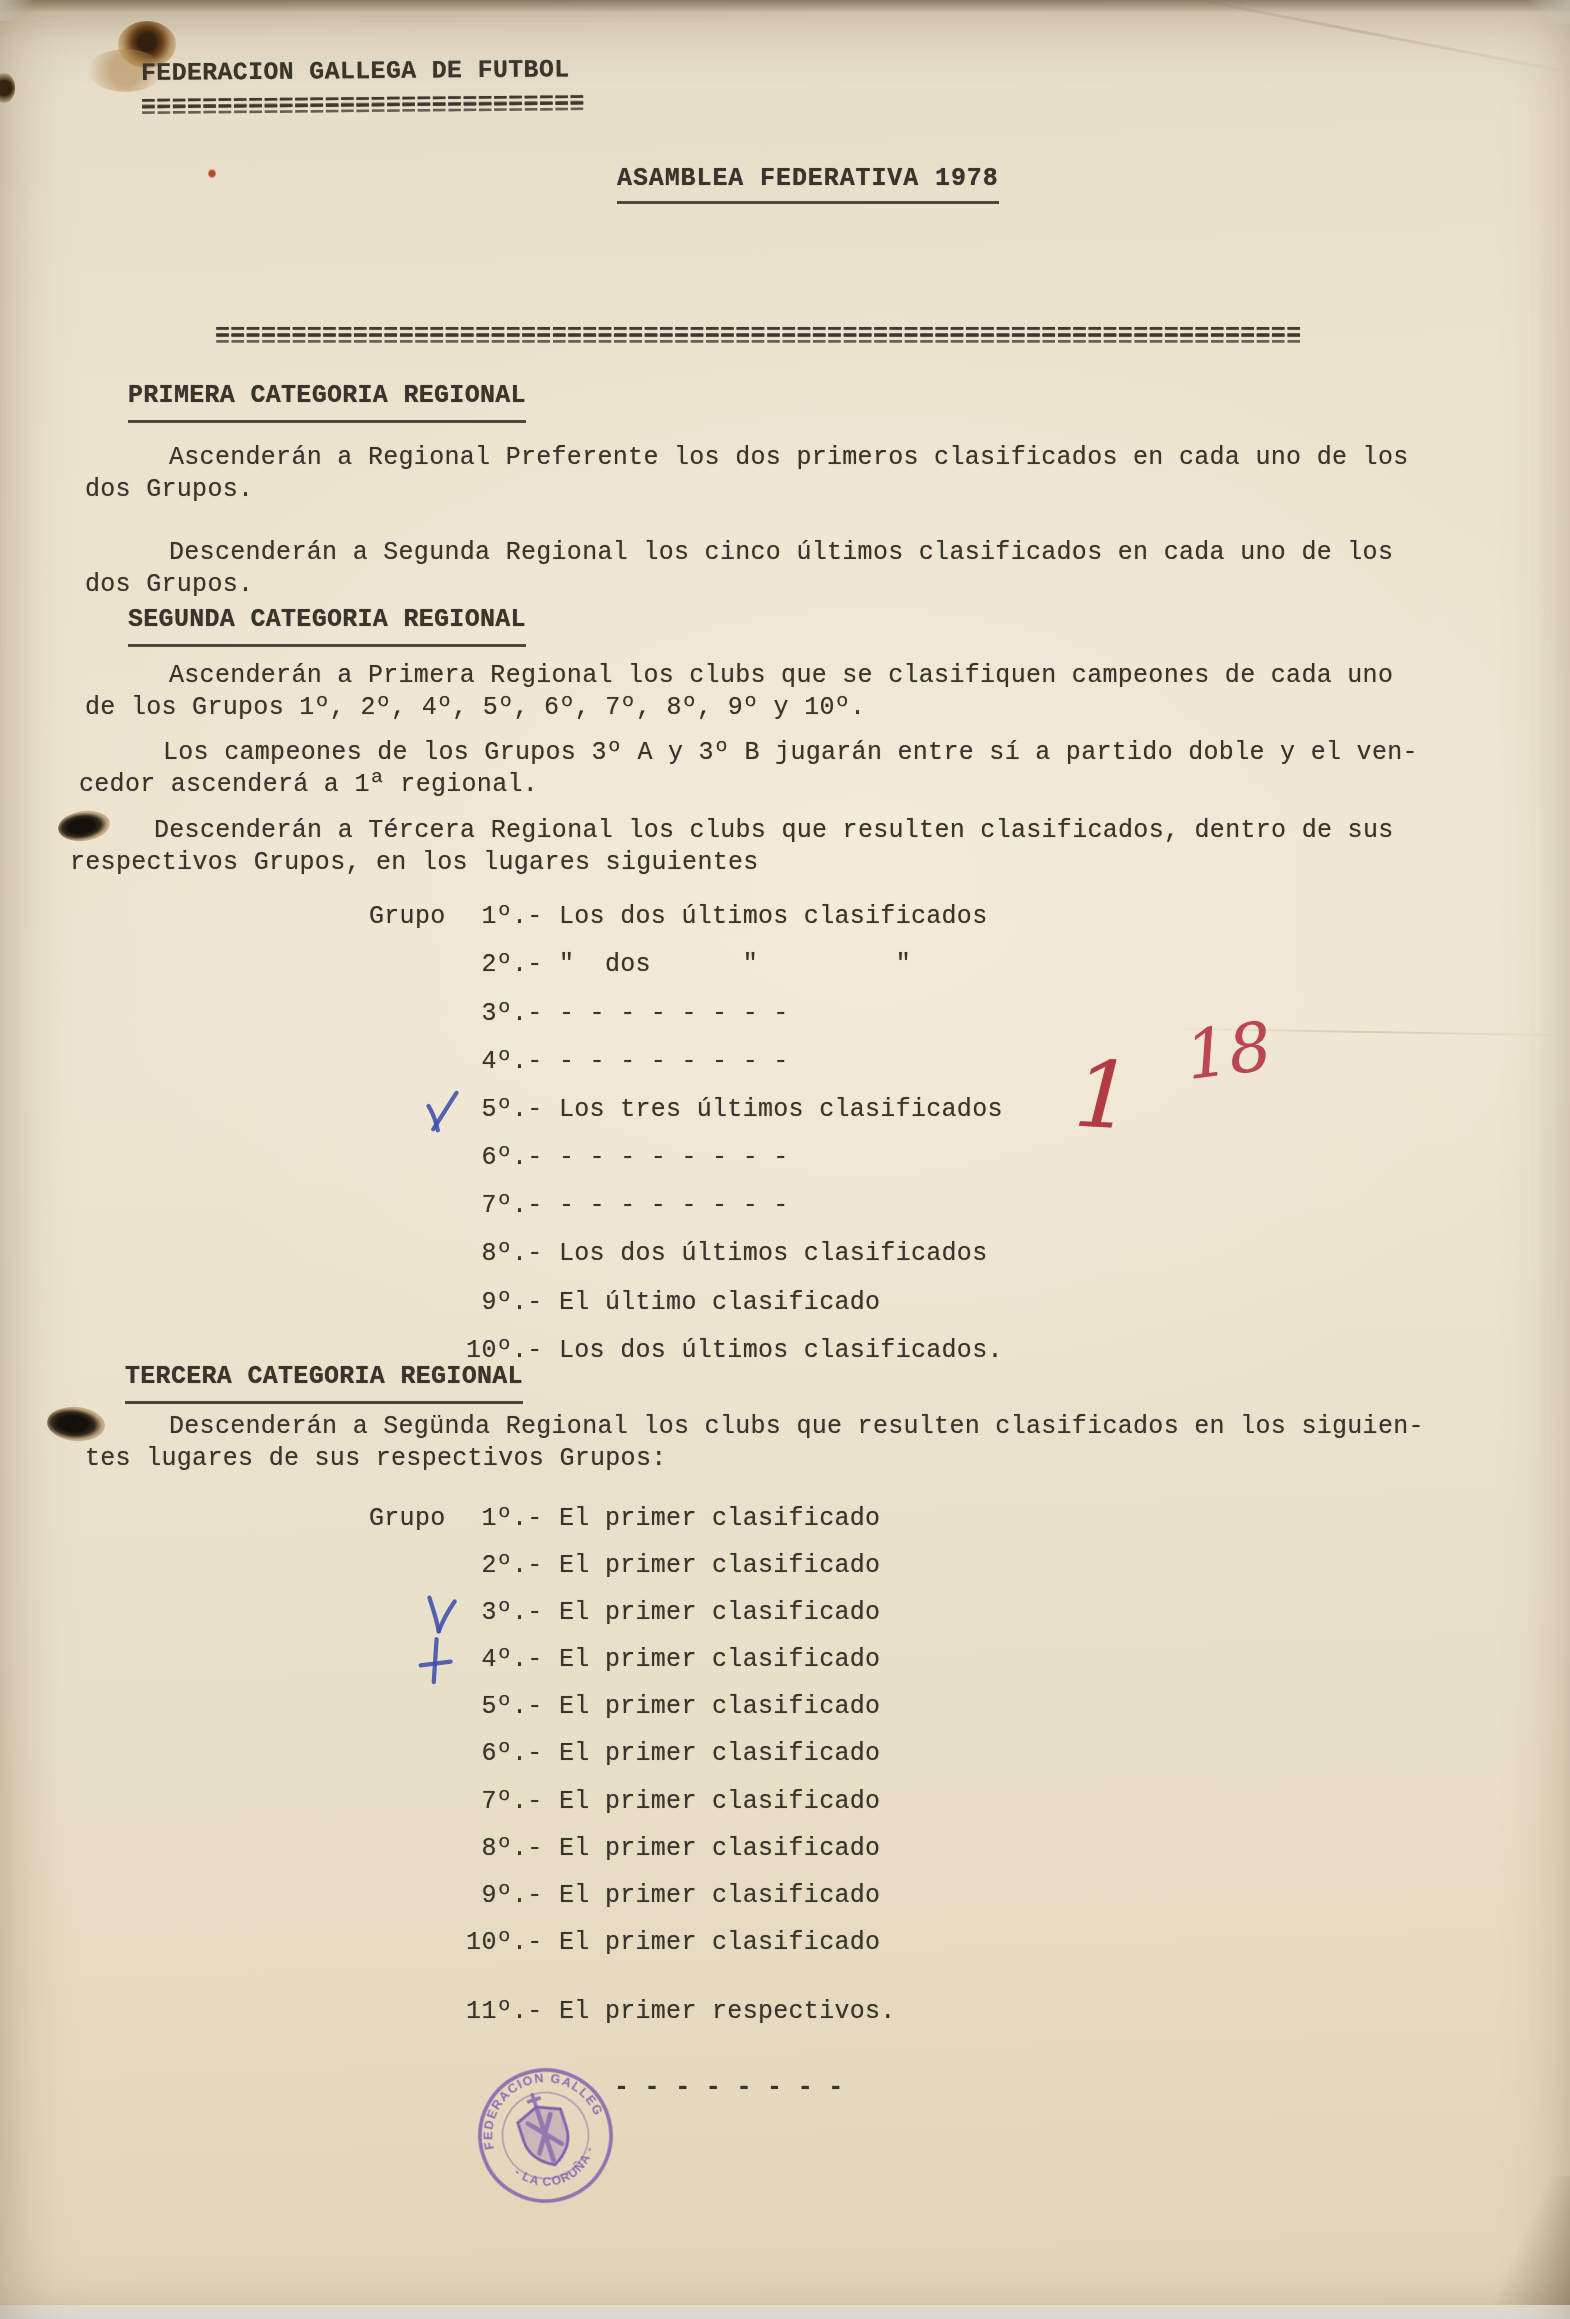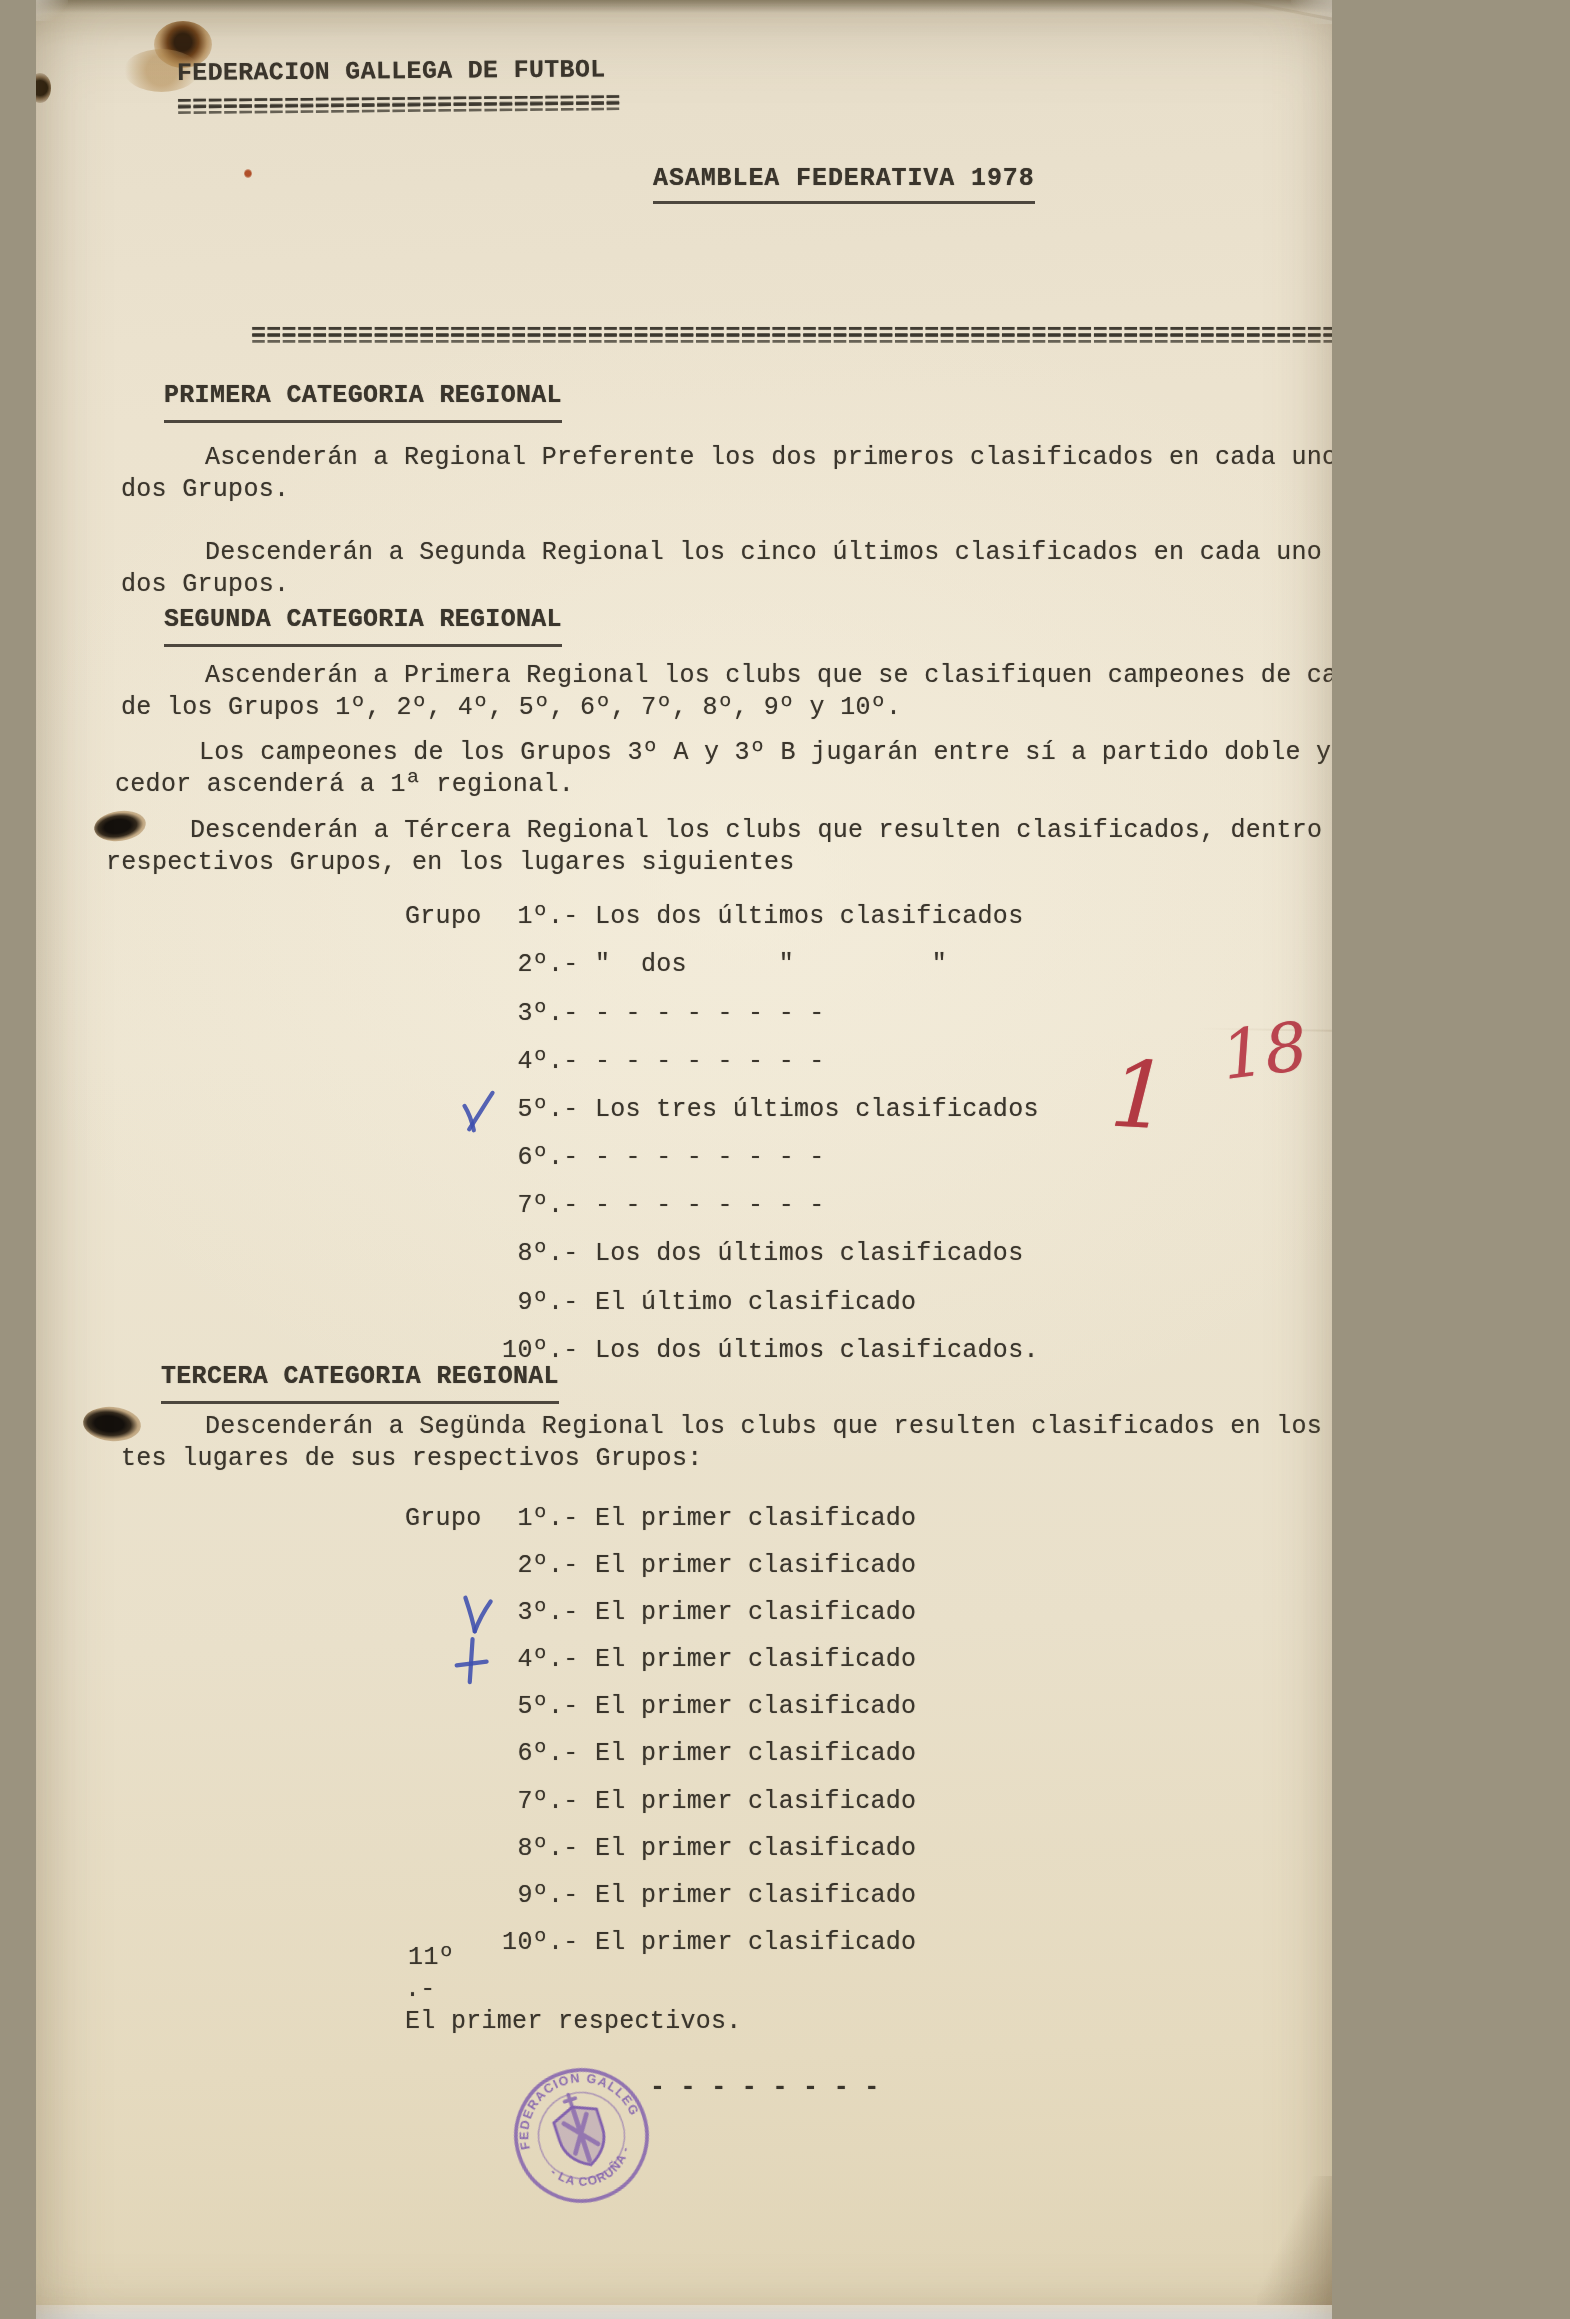--- a/index.html
+++ b/index.html
@@ -1,23 +1,22 @@
 <!DOCTYPE html>
 <html style="font-size:15px"><head>
 <meta charset="utf-8">
 <style>
   html,body{margin:0;padding:0;background:#9b937f;}
   .page{
-    position:relative;width:1296px;height:2320px;overflow:hidden;
+    position:relative;width:1570px;height:2320px;overflow:hidden;
     background:
       radial-gradient(ellipse 1124px 843px at 55% 38%, rgba(248,242,226,.55), rgba(248,242,226,0) 70%),
       linear-gradient(178deg,#d9cfb6 0%,#e7deca 2%,#ece3cf 18%,#ede5d1 45%,#e9e0ca 70%,#e5dabf 88%,#e0d4b6 100%);
     font-family:"Liberation Mono","DejaVu Sans Mono",monospace;
     color:#3a352c;
-    margin-left:36px;
   }
   .vignette{position:absolute;inset:0;pointer-events:none;
     box-shadow:inset 42px 0 66px -33px rgba(120,100,68,.28),
                inset -37px 0 66px -37px rgba(120,100,68,.25),
                inset 0 52px 84px -42px rgba(105,88,60,.35),
                inset 0 -37px 66px -37px rgba(120,100,68,.22);}
   .topband{position:absolute;left:0;top:0;width:1570px;height:13px;
     background:linear-gradient(180deg,rgba(86,76,54,.55),rgba(86,76,54,0));}
   .bottomstrip{position:absolute;left:0;top:2305px;width:1570px;height:15px;
     background:linear-gradient(180deg,#efe9da,#eef1f2);}
@@ -142,21 +141,21 @@
       <div class="lrow t" style="top: 1644px;"><svg class="mark" viewBox="0 0 46 54" style="left:47px;">
           <path d="M22 2 C21 16 20 32 19 48"></path>
           <path d="M5 30 L37 26"></path>
         </svg><span class="grp"></span><span class="num">4º</span><span class="sep">.- </span><span class="txt">El primer clasificado</span></div>
       <div class="lrow t" style="top: 1691px;"><span class="grp"></span><span class="num">5º</span><span class="sep">.- </span><span class="txt">El primer clasificado</span></div>
       <div class="lrow t" style="top: 1738px;"><span class="grp"></span><span class="num">6º</span><span class="sep">.- </span><span class="txt">El primer clasificado</span></div>
       <div class="lrow t" style="top: 1786px;"><span class="grp"></span><span class="num">7º</span><span class="sep">.- </span><span class="txt">El primer clasificado</span></div>
       <div class="lrow t" style="top: 1833px;"><span class="grp"></span><span class="num">8º</span><span class="sep">.- </span><span class="txt">El primer clasificado</span></div>
       <div class="lrow t" style="top: 1880px;"><span class="grp"></span><span class="num">9º</span><span class="sep">.- </span><span class="txt">El primer clasificado</span></div>
       <div class="lrow t" style="top: 1927px;"><span class="grp"></span><span class="num">10º</span><span class="sep">.- </span><span class="txt">El primer clasificado</span></div>
-      <div class="lrow t" style="top: 1942px; flex-direction: column;"><span class="grp"></span><span class="num">11º</span><span class="sep">.- </span><span class="txt">El primer respectivos.</span></div>
+      <div class="lrow t" style="top: 1996px;"><span class="grp"></span><span class="num">11º</span><span class="sep">.- </span><span class="txt">El primer respectivos.</span></div>
     </div>
 
   <svg class="stamp" width="157" height="157" viewBox="0 0 168 168">
     <defs>
       <path id="arcTop" d="M 27,84 A 57,57 0 1 1 141,84"></path>
       <path id="arcBottom" d="M 33,96 A 52,52 0 0 0 135,96"></path>
     </defs>
     <circle cx="84" cy="84" r="70" fill="none" stroke="#7a57ad" stroke-width="4" opacity=".85"></circle>
     <circle cx="84" cy="84" r="46" fill="none" stroke="#7a57ad" stroke-width="1.6" opacity=".55"></circle>
     <text font-family="Liberation Sans, sans-serif" font-size="13.5" font-weight="bold" fill="#7a57ad" letter-spacing="1.4" opacity=".9">

